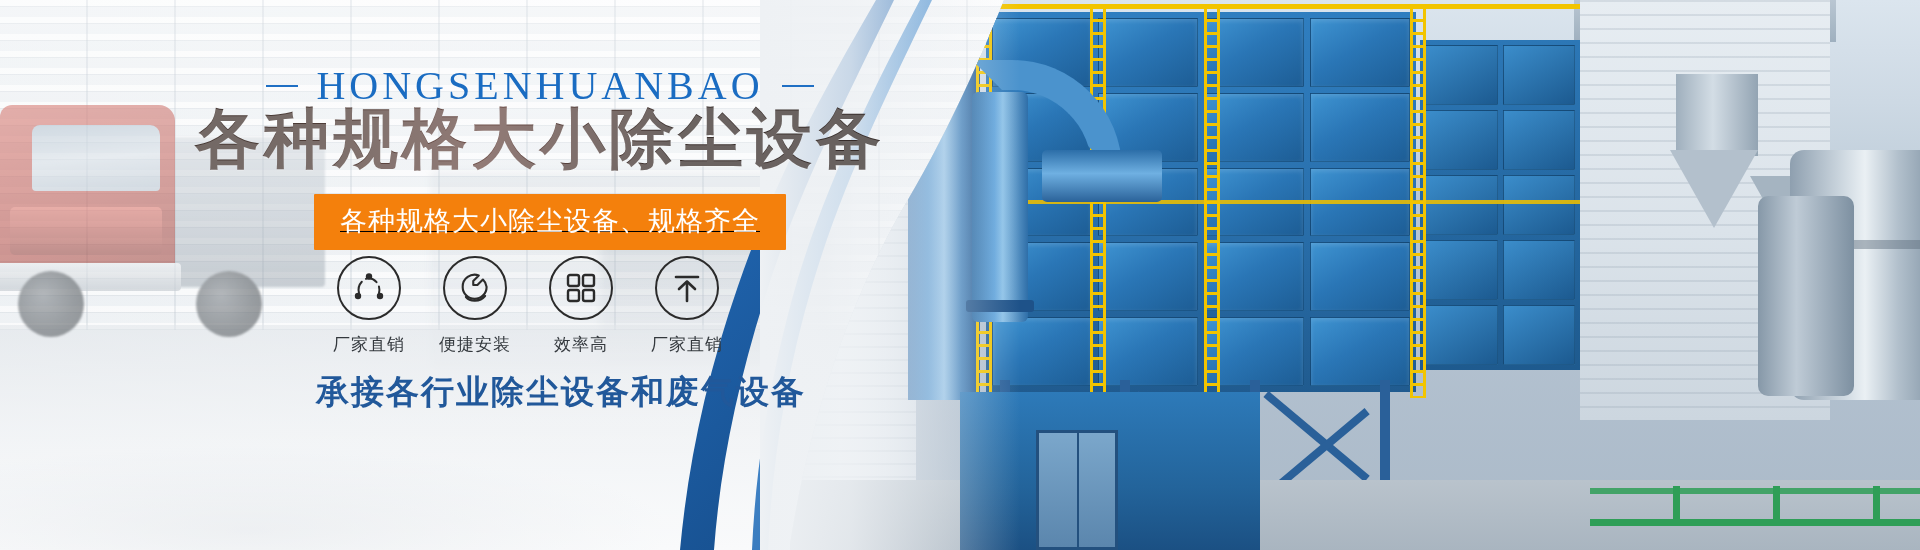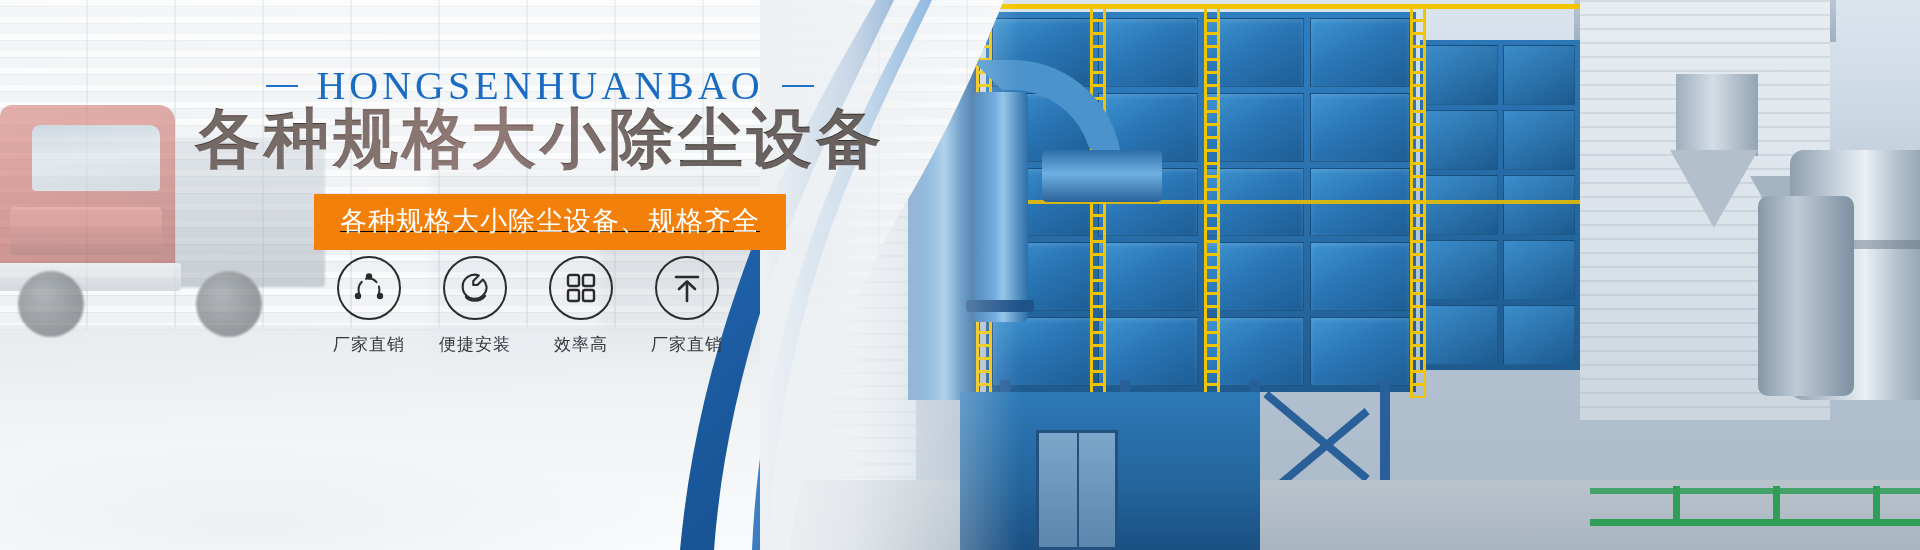--- a/index.html
+++ b/index.html
@@ -584,15 +584,16 @@
             <line x1="5" y1="5" x2="27" y2="5" stroke="#2b2b2b" stroke-width="2.6" stroke-linecap="round"></line>
             <line x1="16" y1="10" x2="16" y2="29" stroke="#2b2b2b" stroke-width="2.6" stroke-linecap="round"></line>
             <polyline points="8,17 16,9.5 24,17" fill="none" stroke="#2b2b2b" stroke-width="2.6" stroke-linecap="round" stroke-linejoin="round"></polyline>
           </svg>
         </div>
         <div class="flabel">厂家直销</div>
       </div>
 
     </div>
 
+    <div class="tagline">承接各行业除尘设备和废气设备</div>
   </div>
 
 </div>
 
 </body></html>

